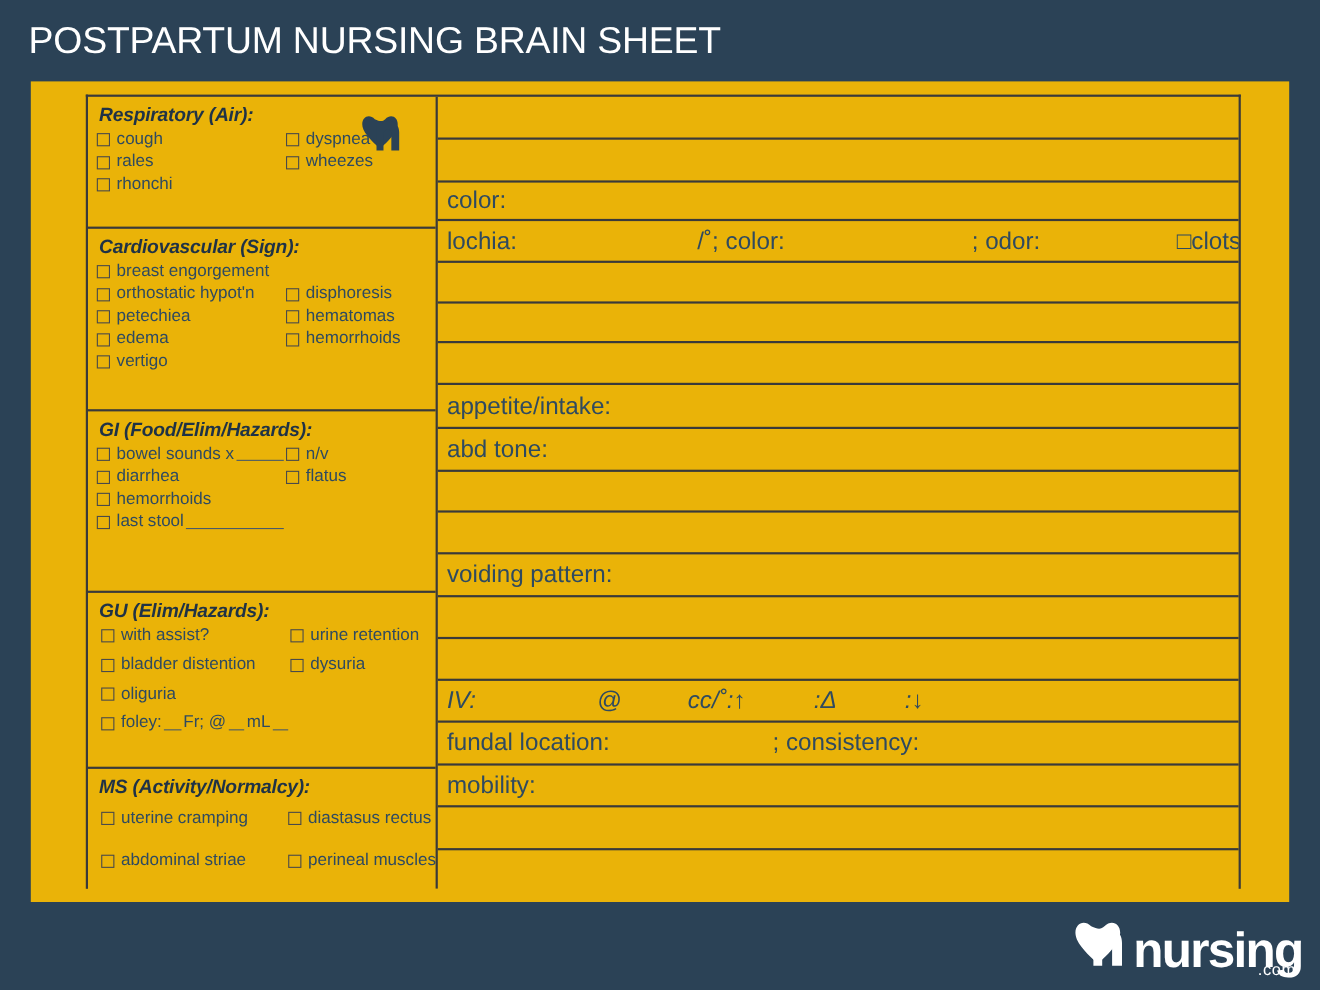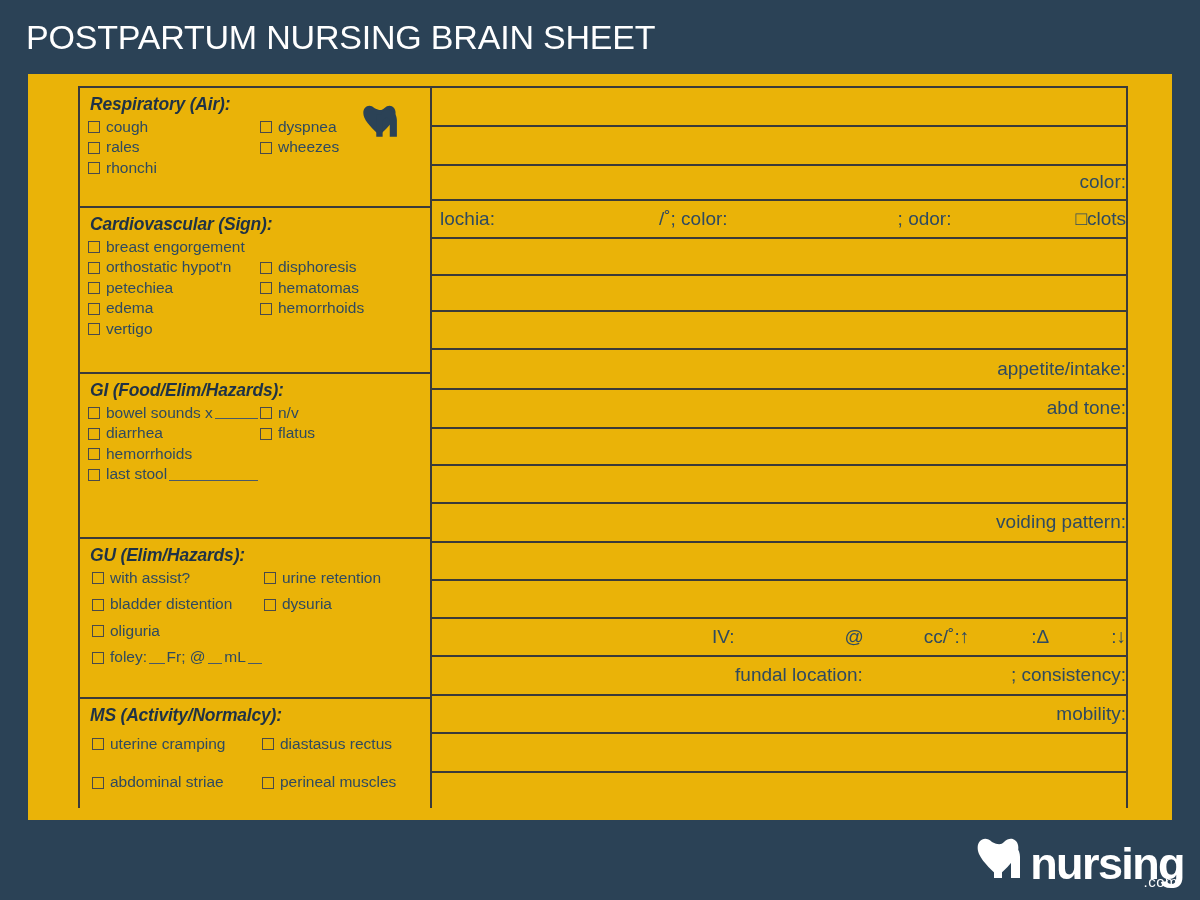--- a/index.html
+++ b/index.html
@@ -98,25 +98,24 @@
   .cA{width:172px;flex:none;}
   .cA2{width:170px;flex:none;}
   .cB{flex:1;}
 
   
   .rr{
     box-sizing:border-box;
     border-bottom:2px solid #3a3a3a;
     display:flex;align-items:center;
     padding-left:8px;
-    font-size:19px;
+    font-size:22px;
     color:#2f4a60;
     white-space:nowrap;
     overflow:hidden;
-    justify-content:flex-end;
   }
   .rr:last-child{border-bottom:none;}
   .rr .seg{display:inline-block;}
   .rr .sp{display:inline-block;}
 
   
   .logo-mark{
     position:absolute;
     right:22px;top:12px;
     width:46px;height:42px;
@@ -389,21 +388,21 @@
           </div>
           <div class="rr" style="height: 42px;">
             <span>voiding pattern:</span>
           </div>
           <div class="rr" style="height: 41px;">
             <span></span>
           </div>
           <div class="rr" style="height: 40px;">
             <span></span>
           </div>
-          <div class="rr" style="height: 41px;">
+          <div class="rr" style="height: 41px; font-style: italic;">
             <span class="seg">IV:</span>
             <span class="sp" style="width: 110px;"></span>
             <span class="seg">@</span>
             <span class="sp" style="width: 60px;"></span>
             <span class="seg">cc/˚:↑</span>
             <span class="sp" style="width: 62px;"></span>
             <span class="seg">:Δ</span>
             <span class="sp" style="width: 62px;"></span>
             <span class="seg">:↓</span>
           </div>

